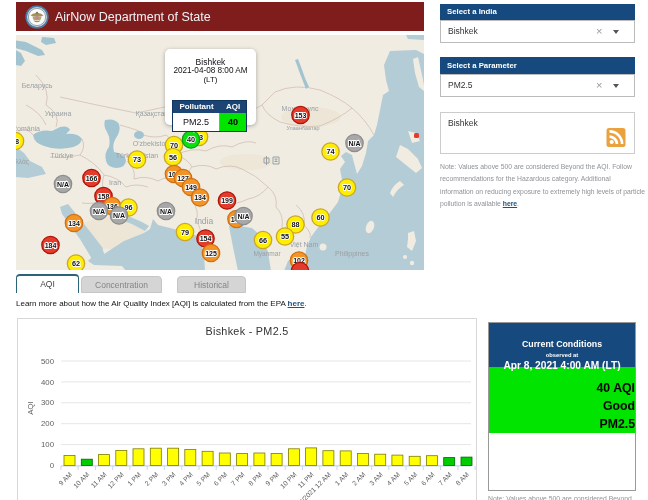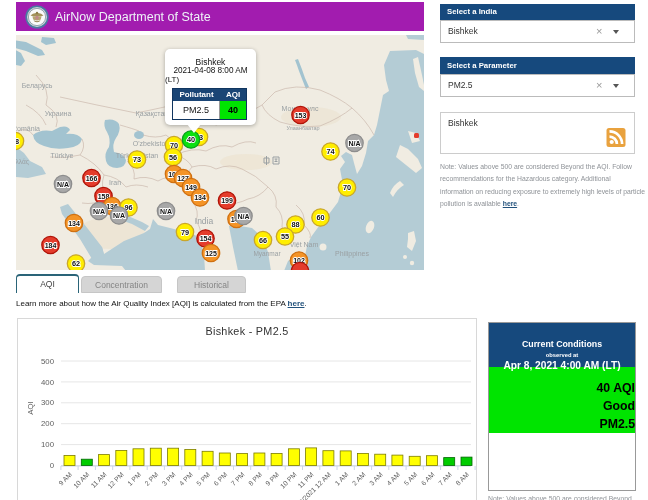--- a/index.html
+++ b/index.html
@@ -1,18 +1,18 @@
 <!DOCTYPE html>
 <html><head><meta charset="utf-8"><style>
 *{margin:0;padding:0;box-sizing:border-box}
 html,body{width:648px;height:500px;font-family:"Liberation Sans",sans-serif;background:#fff;overflow:hidden;position:relative}
 .abs{position:absolute}
 </style></head><body>
 
-<div class="abs" style="left:16px;top:2px;width:408px;height:29px;background:#a21caf">
+<div class="abs" style="left:16px;top:2px;width:408px;height:29px;background:#7f1d1d">
 <svg class="abs" style="left:9px;top:3px" width="24" height="24" viewBox="0 0 24 24">
 <circle cx="12" cy="12" r="11.6" fill="#4d7fa8"></circle>
 <circle cx="12" cy="12" r="11.2" fill="#49799f"></circle>
 <circle cx="12" cy="12" r="10" fill="#ccd5da"></circle>
 <circle cx="12" cy="12" r="8.6" fill="#fafbfb" stroke="#8494a0" stroke-width="0.8"></circle>
 <path d="M5.5,10.5 Q8,7.5 12,8 Q16,7.5 18.5,10.5 L15.5,11.5 L8.5,11.5 Z" fill="#a3925c"></path>
 <ellipse cx="12" cy="8" rx="1.2" ry="1.3" fill="#8d7c49"></ellipse>
 <path d="M7.5,11.5 L16.5,11.5 L15.8,14.5 Q12,16.5 8.2,14.5 Z" fill="#b5a671"></path>
 <ellipse cx="12" cy="12.8" rx="1.8" ry="2" fill="#c08a8a"></ellipse>
 <path d="M8.5,15 Q12,17.5 15.5,15 L14.5,16.5 Q12,18 9.5,16.5 Z" fill="#8d7c49"></path>
@@ -160,22 +160,22 @@
 <text x="283.0" y="228.1" font-size="7" font-weight="bold" fill="#111" stroke="#fff" stroke-width="1.8" paint-order="stroke" text-anchor="middle">102</text>
 <circle cx="284.0" cy="236.0" r="8.7" fill="#e43c2c" stroke="#b01408" stroke-width="1.3"></circle>
 <rect x="398.0" y="98.0" width="5" height="5" rx="1.5" fill="#e43c2c"></rect>
 </svg>
 </div>
 
 <div class="abs" style="left:165px;top:49px;width:91px;height:76px;background:#fff;border-radius:5px;box-shadow:0 1px 4px rgba(0,0,0,0.3)"></div>
 <div class="abs" style="left:187px;top:124px;width:0;height:0;border-left:7px solid transparent;border-right:7px solid transparent;border-top:9px solid #fff"></div>
 <div class="abs" style="left:165px;top:57px;width:91px;text-align:center;font-size:8.5px;color:#111">Bishkek</div>
 <div class="abs" style="left:165px;top:66px;width:91px;text-align:center;font-size:8.2px;color:#111">2021-04-08 8:00 AM</div>
-<div class="abs" style="left:165px;top:75px;width:91px;text-align:left;font-size:8px;color:#111">(LT)</div>
-<div class="abs" style="left:172px;top:88px;width:75px;height:32px;border:1px solid #10355f;font-size:0;line-height:0">
+<div class="abs" style="left:165px;top:75px;width:91px;text-align:center;font-size:8px;color:#111">(LT)</div>
+<div class="abs" style="left:172px;top:100px;width:75px;height:32px;border:1px solid #10355f;font-size:0;line-height:0">
 <div style="display:inline-block;width:47px;height:12px;background:#1a4575;color:#fff;font-size:8px;font-weight:bold;text-align:center;line-height:12px">Pollutant</div><div style="display:inline-block;width:26px;height:12px;background:#1a4575;color:#fff;font-size:8px;font-weight:bold;text-align:center;line-height:12px">AQI</div>
 <div style="display:inline-block;width:47px;height:18px;background:#fff;border-right:1px solid #999;color:#111;font-size:9px;text-align:center;line-height:18px">PM2.5</div><div style="display:inline-block;width:26px;height:18px;background:#00e400;color:#000;font-size:9px;font-weight:bold;text-align:center;line-height:18px">40</div>
 </div>
 
 <div class="abs" style="left:16px;top:274px;width:63px;height:19px;background:#fff;border:1px solid #2a6478;border-top-width:2px;border-bottom:none;border-radius:4px 4px 0 0;font-size:8.5px;color:#444;text-align:center;line-height:17px">AQI</div>
 <div class="abs" style="left:81px;top:276px;width:81px;height:17px;background:#d5d5d5;border:1px solid #c6c6c6;border-radius:4px 4px 0 0;font-size:8.5px;color:#858585;text-align:center;line-height:16px">Concentration</div>
 <div class="abs" style="left:177px;top:276px;width:69px;height:17px;background:#d5d5d5;border:1px solid #c6c6c6;border-radius:4px 4px 0 0;font-size:8.5px;color:#858585;text-align:center;line-height:16px">Historical</div>
 
 <div class="abs" style="left:16px;top:299px;font-size:8px;color:#111">Learn more about how the Air Quality Index [AQI] is calculated from the EPA <a style="color:#23527c;text-decoration:underline;font-weight:bold">here</a>.</div>
 

